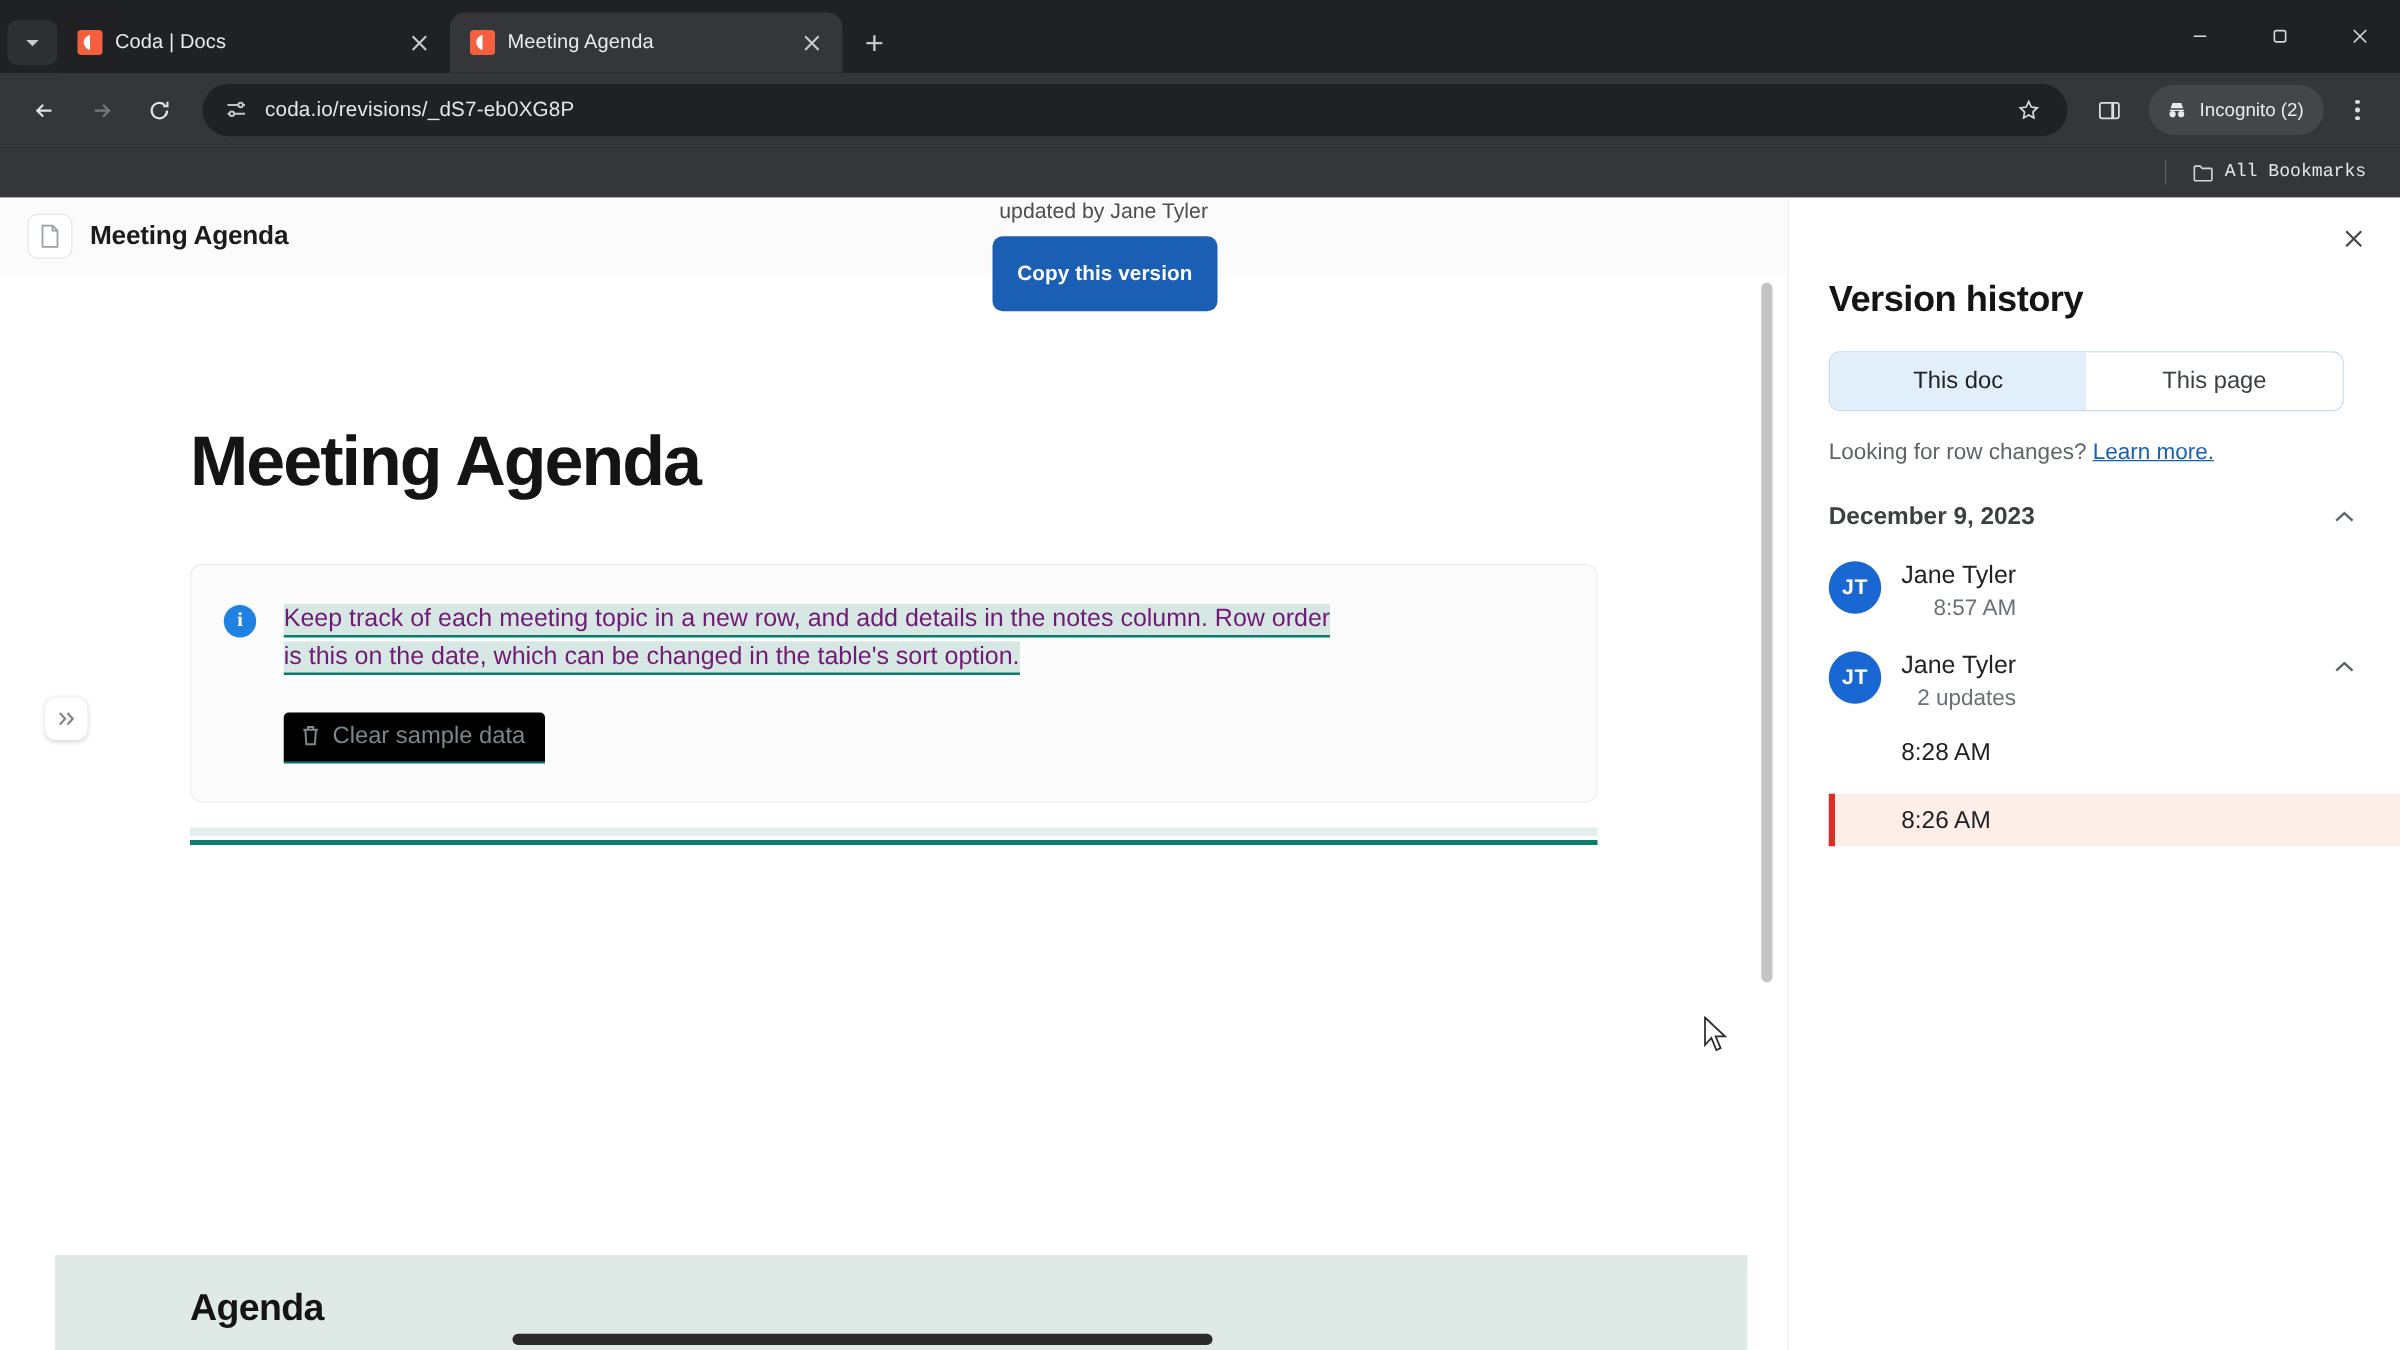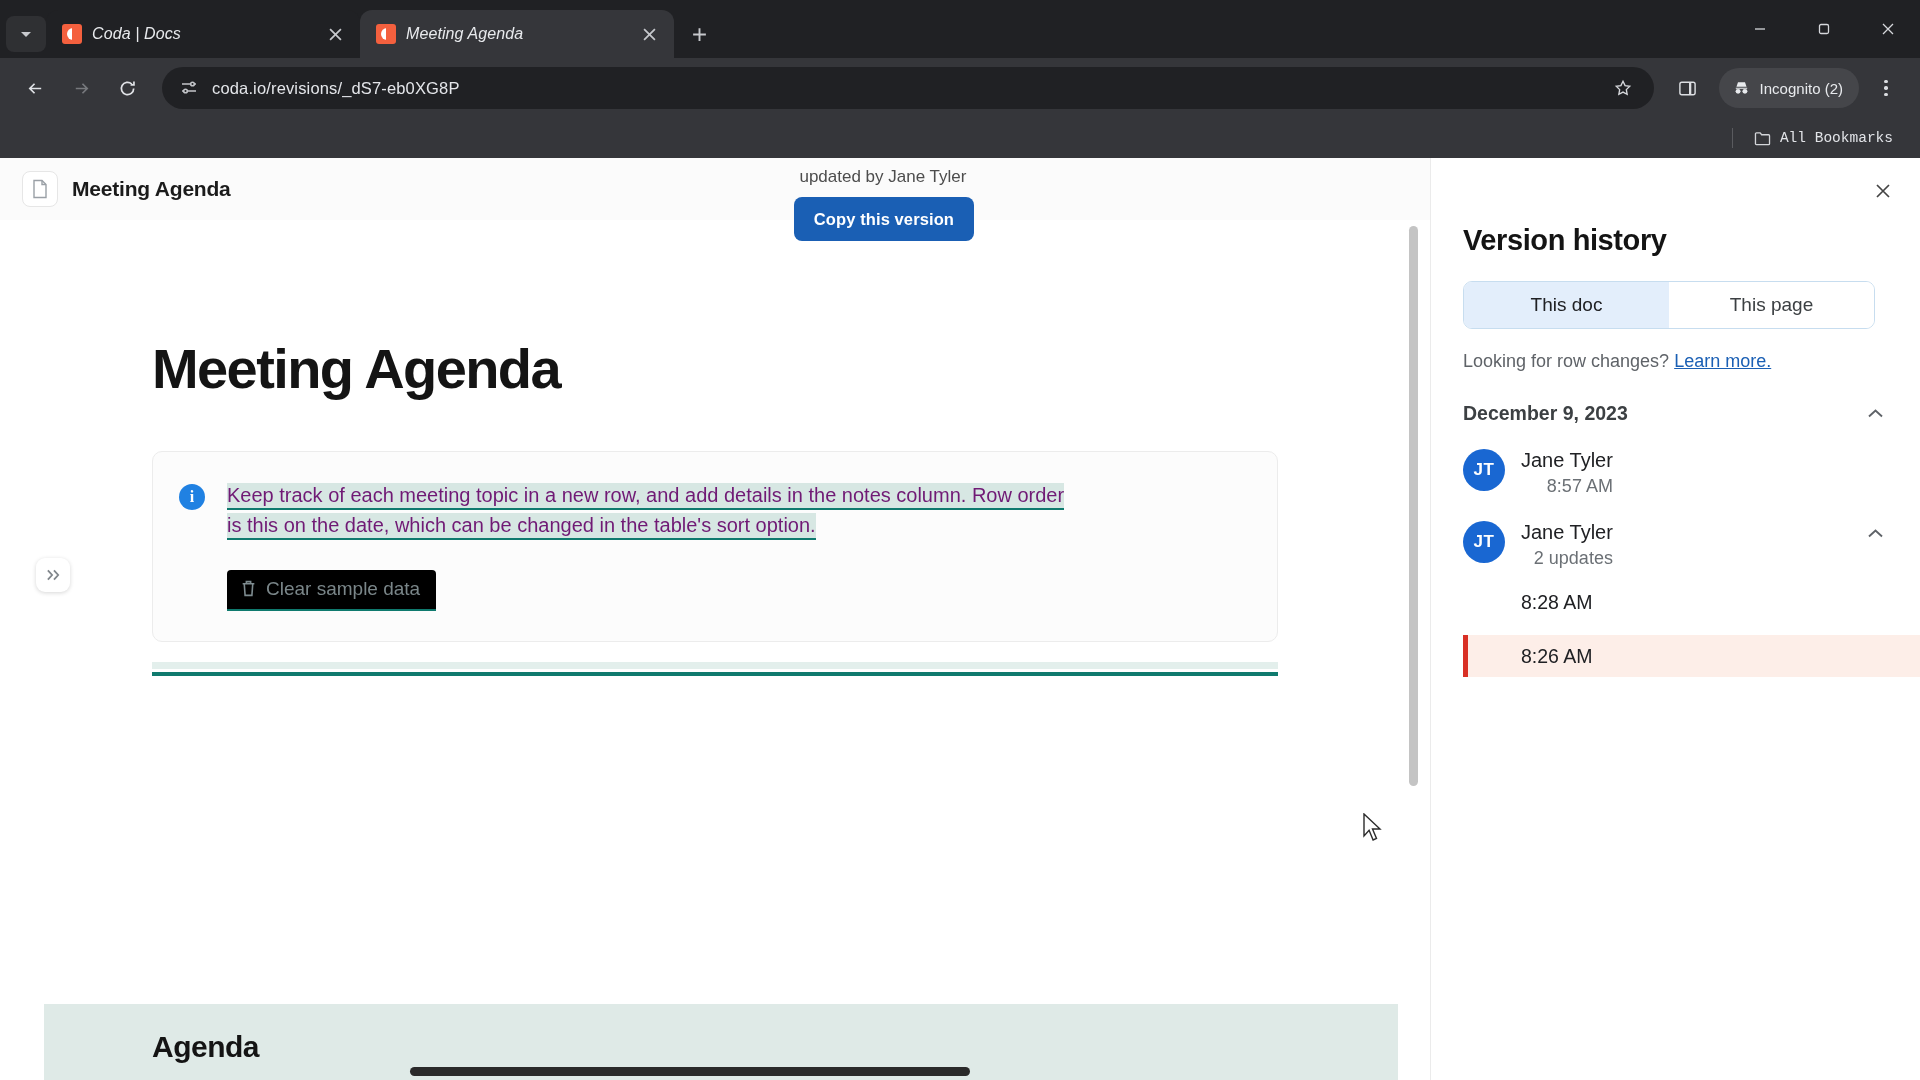--- a/index.html
+++ b/index.html
@@ -20,21 +20,21 @@
   .tab-search-btn {
     width: 40px; height: 36px; margin-bottom: 6px; border-radius: 8px;
     display: flex; align-items: center; justify-content: center;
     background: #2f3033; cursor: pointer; flex: 0 0 auto;
   }
   .tab-search-btn svg { width: 16px; height: 16px; fill: #c8cace; }
 
   .tab {
     height: 48px; width: 314px; border-radius: 12px 12px 0 0;
     display: flex; align-items: center; gap: 10px; padding: 0 12px 0 16px;
-    position: relative; cursor: pointer; flex: 0 0 auto; font-style: italic;
+    position: relative; cursor: pointer; flex: 0 0 auto;
   }
   .tab.inactive { background: #202124; }
   .tab.active { background: #35363a; }
   .tab-favicon {
     width: 20px; height: 20px; border-radius: 3px; flex: 0 0 auto;
     background: #f4603e; position: relative; overflow: hidden;
   }
   .tab-favicon::after {
     content: ""; position: absolute; left: 5px; top: 4px;
     width: 11px; height: 12px; border-radius: 6px 0 0 6px;
@@ -118,21 +118,21 @@
     width: 36px; height: 36px; border-radius: 8px; background: #fff; border: 1px solid #e6e6e6;
     display: flex; align-items: center; justify-content: center; flex: 0 0 auto;
   }
   .doc-chip svg { width: 18px; height: 20px; stroke: #9aa0a6; stroke-width: 1.4; fill: none; }
   .rev-doc-title { font-size: 21px; font-weight: 700; color: #1b1b1b; letter-spacing: -.2px; }
   .rev-center { margin-left: auto; display: flex; align-items: center; gap: 10px; flex-direction: column; }
   .rev-time { font-size: 17px; font-weight: 700; color: #1b1b1b; }
   .rev-author { font-size: 17px; color: #4d4d4d; }
   .copy-btn {
     margin-left: 2px; background: #1a5fb4; color: #fff; border: none; border-radius: 8px;
-    height: 44px; padding: 0 20px; font-size: 16.5px; font-weight: 700;
+    height: 60px; padding: 0 20px; font-size: 16.5px; font-weight: 700;
     font-family: "Liberation Sans", sans-serif; cursor: pointer; letter-spacing: .1px;
   }
   .rev-spacer { width: 420px; flex: 0 0 420px; }
 
   .rev-body { flex: 1 1 auto; position: relative; overflow: hidden; background: #fff; }
 
   .sidebar-toggle {
     position: absolute; left: 36px; top: 338px; width: 34px; height: 34px;
     border-radius: 9px; background: #fff; box-shadow: 0 1px 4px rgba(0,0,0,.16);
     display: flex; align-items: center; justify-content: center; cursor: pointer; z-index: 6;

